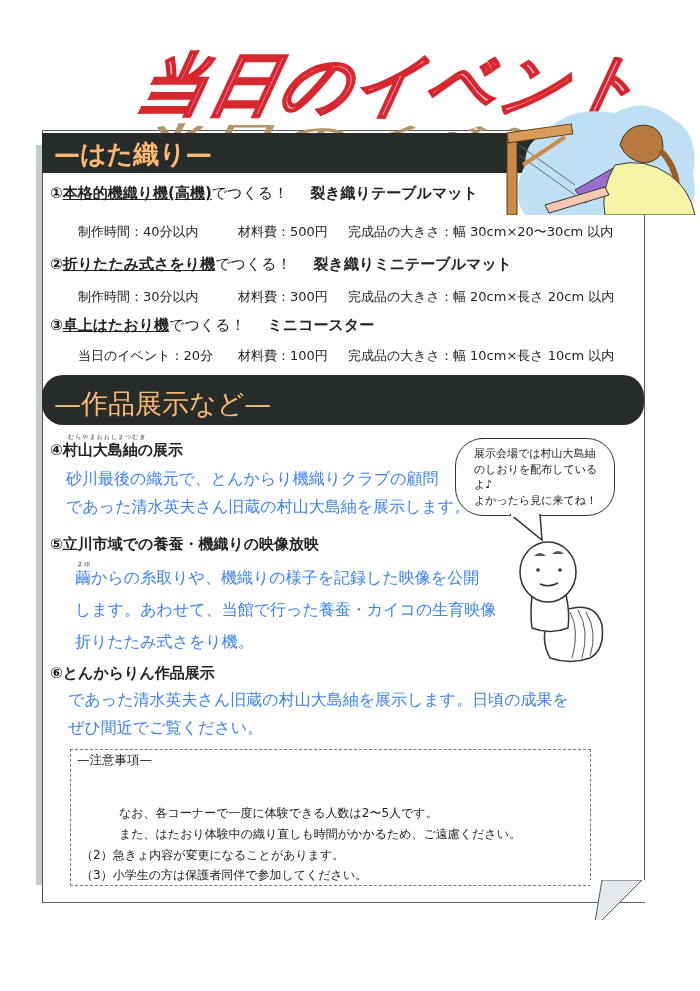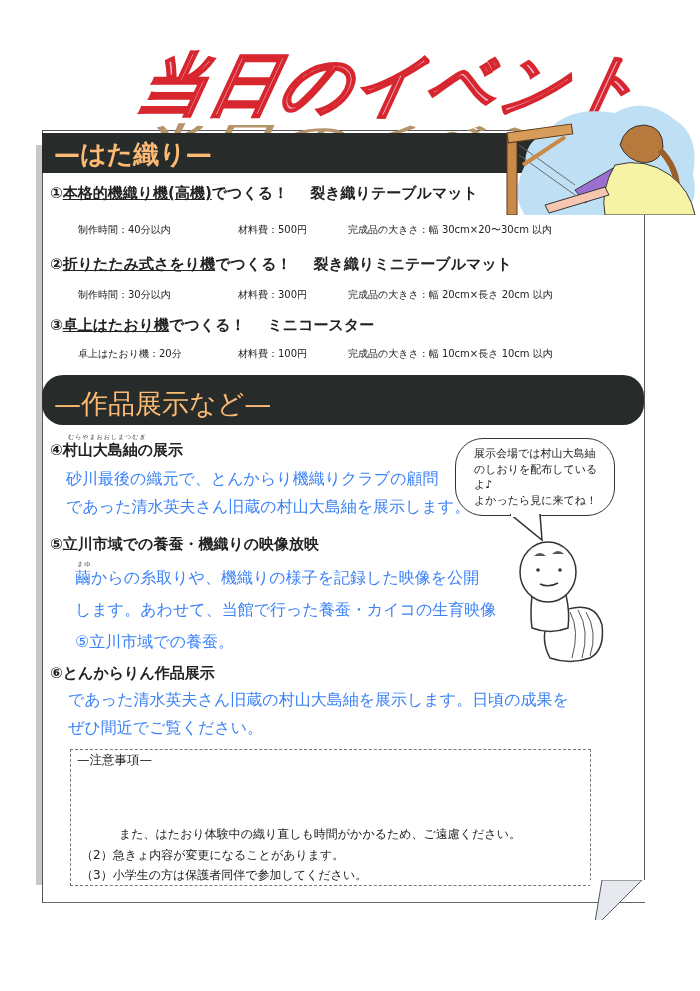--- a/index.html
+++ b/index.html
@@ -15,23 +15,23 @@
   .title-text { position:absolute; left:0; top:0; font-size:68px; font-weight:bold;
            color:#f2b4d4; -webkit-text-stroke:2px #d8262e; letter-spacing:3px; white-space:nowrap;
            transform:skewX(-12deg); font-style:italic; }
   .section-bar { position:absolute; left:42px; width:602px; background:#272b29;
            color:#fdba74; font-size:26px; font-weight:bold; box-sizing:border-box; padding-left:12px; }
   .bar1 { top:133px; height:40px; line-height:42px; }
   .bar2 { top:375px; height:50px; line-height:58px; font-weight:normal; font-size:27px;border-radius:21px; }
   .illus { position:absolute; left:505px; top:95px; width:195px; height:120px; }
   .item-head { position:absolute; left:50px; font-size:15px; font-weight:bold; white-space:nowrap; }
   .item-head .u { text-decoration:underline; }
-  .item-head .normal { font-weight:bold; }
+  .item-head .normal { font-weight:normal; }
   .item-head .sp { display:inline-block; width:22px; }
-  .specs { position:absolute; left:78px; font-size:10px; white-space:nowrap; }
+  .specs { position:absolute; left:78px; font-size:13px; white-space:nowrap; }
   .specs span { display:inline-block; }
   .ruby { position:absolute; font-size:6px; color:#444; letter-spacing:1px; }
   .body-text { position:absolute; font-size:16px; white-space:nowrap; color:#3b82f6; }
   .bubble { position:absolute; left:455px; top:438px; width:160px; height:78px;
            border:1.5px solid #333; border-radius:28px; box-sizing:border-box;
            padding:7px 0 0 18px; font-size:11px; line-height:15.5px; background:#fff; }
   .bubble div { white-space:nowrap; }
   .notes { position:absolute; left:70px; top:749px; width:521px; height:137px;
            border:1.5px dashed #777; box-sizing:border-box; }
   .notes-title { position:absolute; left:6px; top:2px; font-size:12.5px; }
@@ -75,21 +75,21 @@
   <span>②</span><span class="u">折りたたみ式さをり機</span><span class="normal">でつくる！</span><span class="sp"></span><span>裂き織りミニテーブルマット</span>
 </div>
 <div class="specs" style="top:288px;">
   <span style="width:160px;">制作時間：30分以内</span><span style="width:110px;">材料費：300円</span><span>完成品の大きさ：幅 20cm×長さ 20cm 以内</span>
 </div>
 
 <div class="item-head" style="top:316px;">
   <span>③</span><span class="u">卓上はたおり機</span><span class="normal">でつくる！</span><span class="sp"></span><span>ミニコースター</span>
 </div>
 <div class="specs" style="top:347px;">
-  <span style="width:160px;">卓上はたおり機：20分</span><span style="width:110px;">材料費：100円</span><span>完成品の大きさ：幅 10cm×長さ 10cm 以内</span>
+  <span style="width:160px;">当日のイベント：20分</span><span style="width:110px;">材料費：100円</span><span>完成品の大きさ：幅 10cm×長さ 10cm 以内</span>
 </div>
 
 <div class="section-bar bar2">—作品展示など—</div>
 
 <div class="ruby" style="left:68px; top:433px;">むらやまおおしまつむぎ</div>
 <div class="item-head" style="top:441px;">④村山大島紬の展示</div>
 <div class="body-text" style="left:66px; top:469px;">砂川最後の織元で、とんからり機織りクラブの顧問</div>
 <div class="body-text" style="left:66px; top:497px;">であった清水英夫さん旧蔵の村山大島紬を展示します。</div>
 
 <div class="bubble">
@@ -112,28 +112,29 @@
   <path d="M42 14 Q48 8 54 14Z" fill="#555"></path>
   <circle cx="28" cy="30" r="1.8" fill="#333"></circle>
   <circle cx="50" cy="30" r="1.8" fill="#333"></circle>
   <path d="M30 44 Q39 48 48 43" fill="none" stroke="#333" stroke-width="1.5"></path>
 </svg>
 
 <div class="item-head" style="top:535px;">⑤立川市域での養蚕・機織りの映像放映</div>
 <div class="ruby" style="left:77px; top:560px;">まゆ</div>
 <div class="body-text" style="left:75px; top:568px;">繭からの糸取りや、機織りの様子を記録した映像を公開</div>
 <div class="body-text" style="left:75px; top:600px;">します。あわせて、当館で行った養蚕・カイコの生育映像</div>
-<div class="body-text" style="left:75px; top:632px;">⑤立川市域での養蚕。</div>
+<div class="body-text" style="left:75px; top:632px;">折りたたみ式さをり機。</div>
 
 <div class="item-head" style="top:664px;">⑥とんからりん作品展示</div>
 <div class="body-text" style="left:68px; top:690px;">であった清水英夫さん旧蔵の村山大島紬を展示します。日頃の成果を</div>
 <div class="body-text" style="left:68px; top:718px;">ぜひ間近でご覧ください。</div>
 
 <div class="notes">
   <div class="notes-title">—注意事項—</div>
+  <div class="note-line" style="left:48px; top:55px;">なお、各コーナーで一度に体験できる人数は2〜5人です。</div>
   <div class="note-line" style="left:48px; top:76px;">また、はたおり体験中の織り直しも時間がかかるため、ご遠慮ください。</div>
   <div class="note-line" style="left:10px; top:97px;">
     <span>（2）</span><span>急きょ内容が変更になることがあります。</span>
   </div>
   <div class="note-line" style="left:10px; top:117px;">
     <span>（3）</span><span>小学生の方は保護者同伴で参加してください。</span>
   </div>
 </div>
 
 <svg class="curl" width="70" height="40" viewBox="0 0 70 40">

